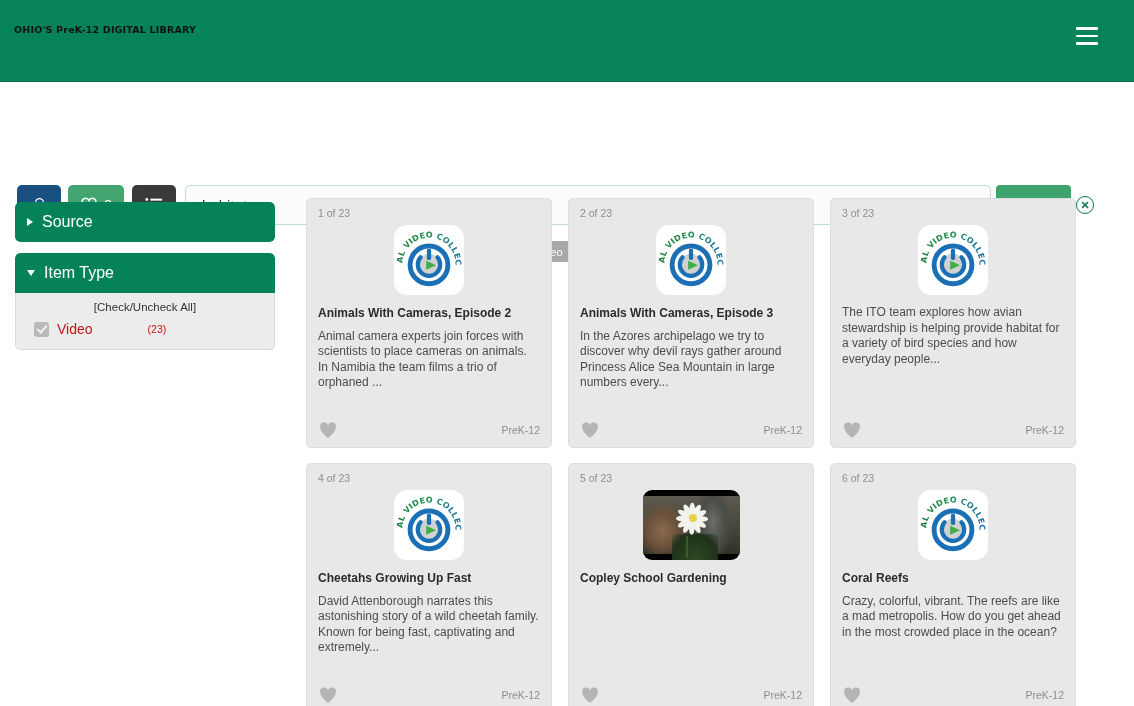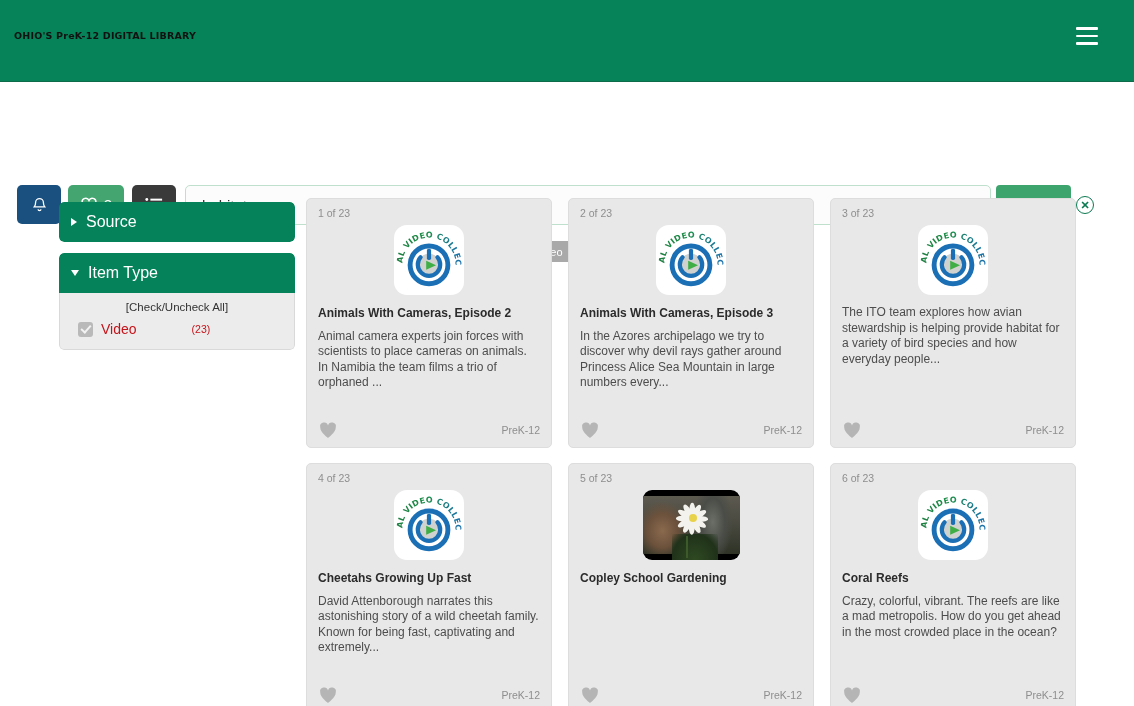--- a/index.html
+++ b/index.html
@@ -67,21 +67,21 @@
     left: 50%; top: 50%;
     transform: translate(-50%,-50%);
     width: 13px; height: 13px;
     border: 2.5px solid #ffffff;
     border-radius: 50%;
     border-top-color: transparent;
     box-sizing: border-box;
     z-index: 2;
   }
   .logo-tag {
-    margin-top: 16px;
+    margin-top: 10px;
     font-family: "DejaVu Sans", sans-serif;
     font-size: 9.5px;
     font-weight: bold;
     color: #111111;
     letter-spacing: 0.2px;
     white-space: nowrap;
   }
   .hamburger {
     position: absolute; right: 36px; top: 27px;
     width: 22px; height: 18px;
@@ -195,22 +195,21 @@
 
   
   .body-wrap {
     position: absolute; top: 196px; left: 0;
     width: 1134px; height: 510px;
   }
 
   
   .sidebar {
     position: absolute; left: 15px; top: 6px;
-    width: 236px;
-    margin-left: 44px;
+    width: 260px;
   }
   .facet { margin-bottom: 11px; border-radius: 5px; overflow: hidden; }
   .facet-head {
     background: #06825a;
     color: #ffffff;
     font-size: 16px;
     padding: 11px 12px;
     display: flex; align-items: center; gap: 9px;
     cursor: pointer;
     border-radius: 5px;

